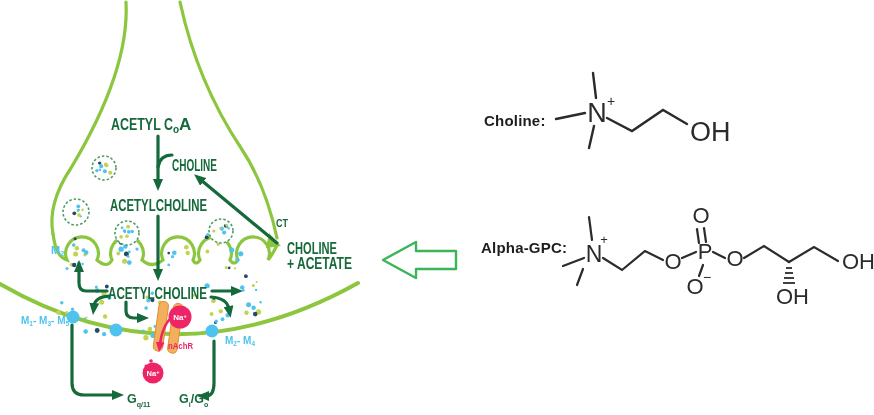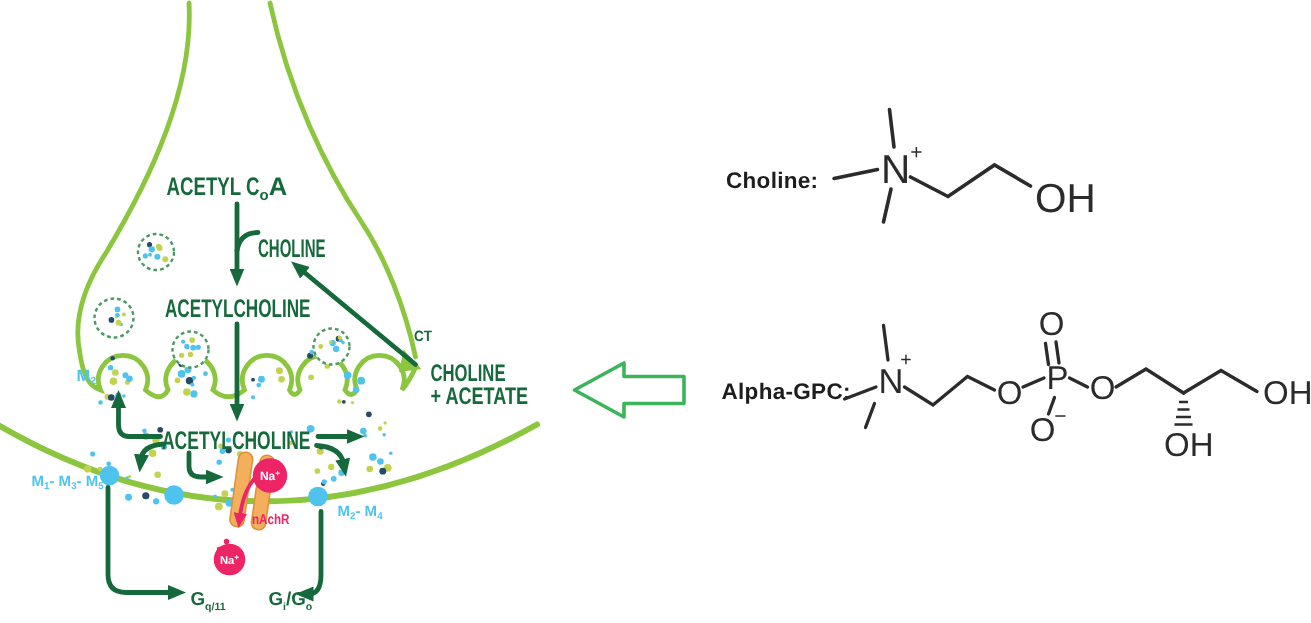--- a/index.html
+++ b/index.html
@@ -262,21 +262,21 @@
       <path d="M56,40 L53,15"></path>
       <path d="M45,55 L16,61"></path>
       <path d="M54,68 L49,90"></path>
       <path d="M67,60 L92,73 L123,52 L147,66"></path>
     </g>
     <text x="57" y="64" text-anchor="middle" font-size="27" class="atom">N</text>
     <text x="71" y="48" text-anchor="middle" font-size="14" class="atom">+</text>
     <text x="150" y="83" font-size="27" class="atom">OH</text>
   </svg>
 
-  <div class="struct-label" style="left:481px;top:253px">Alpha-GPC:</div>
+  <div class="struct-label" style="left:481px;top:239px">Alpha-GPC:</div>
 
   <svg class="abs" style="left:543px;top:203px" width="331" height="122" viewBox="0 0 331 122">
     <g stroke="var(--structure-black)" stroke-width="2.2" stroke-linecap="round" fill="none">
       <path d="M49,37 L46,14"></path>
       <path d="M41,55 L20,63"></path>
       <path d="M40,66 L34,82"></path>
       <path d="M60,55 L79,67 L102,48 L120,57"></path>
       <path d="M139,55 L153,49"></path>
       <path d="M156,40 L154,26"></path>
       <path d="M163,39 L161,25"></path>

